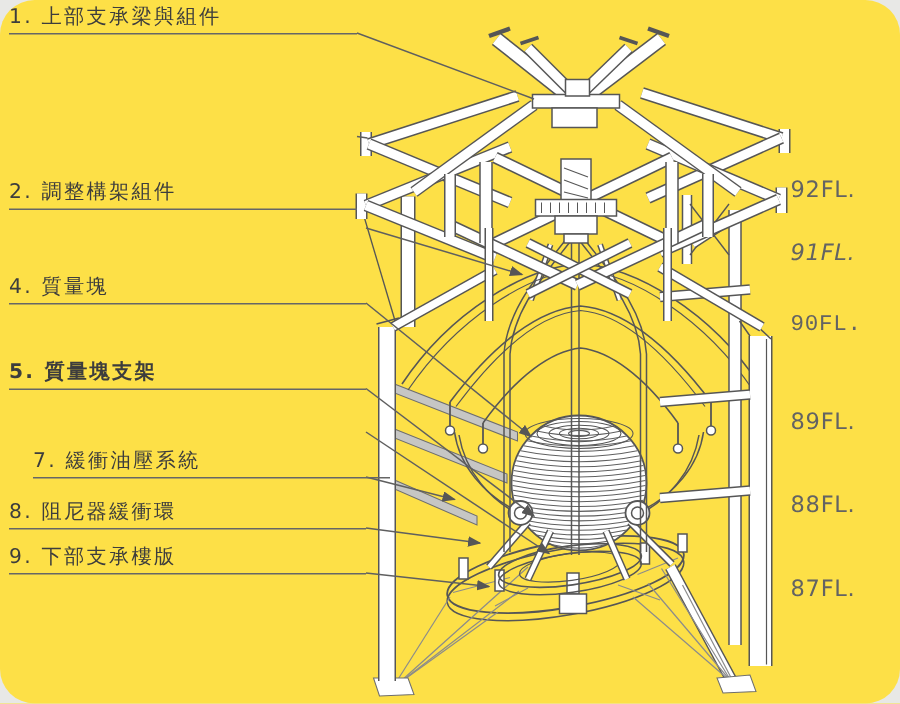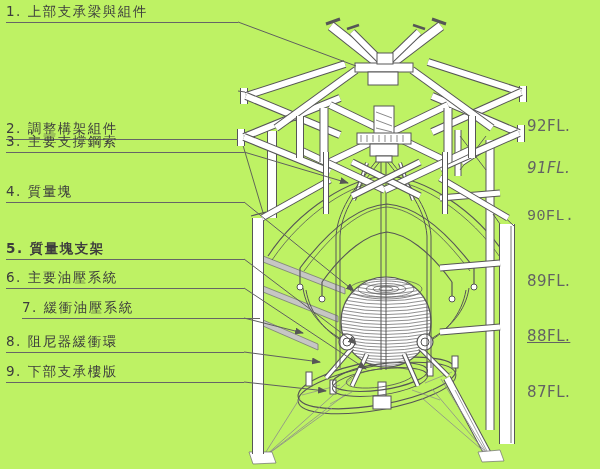--- a/index.html
+++ b/index.html
@@ -14,21 +14,21 @@
   }
   .floor{
     position:absolute;left:527px;
     font-size:15px;line-height:15px;letter-spacing:0.5px;color:#636363;
     white-space:nowrap;
   }
 </style>
 </head>
 <body>
 
-<div class="stage" style="background: #bef264;">
+<div class="stage" style="background: #fde047; border-radius: 23px;">
   <svg id="art" width="600" height="469">
     <defs>
       <marker id="arw" markerWidth="9" markerHeight="7" refX="8" refY="3.5" orient="auto" markerUnits="userSpaceOnUse">
         <path d="M0,0 L9,3.5 L0,7 Z" fill="#565656"></path>
       </marker>
     </defs>
     <g id="drawing">
         <ellipse cx="377" cy="383" rx="80" ry="22" transform="rotate(-10 377 383)" stroke="#565656" stroke-width="1.2" fill="none"></ellipse>
         <ellipse cx="377" cy="388" rx="80" ry="22" transform="rotate(-10 377 388)" stroke="#565656" stroke-width="1" fill="none"></ellipse>
         <line x1="447" y1="378" x2="489" y2="456" stroke="#565656" stroke-width="8"></line>
@@ -250,27 +250,25 @@
         <path d="M244,259 L356,344" stroke="#5f5f5f" stroke-width="1" fill="none" marker-end="url(#arw)"></path>
         <path d="M244,288 L366,369" stroke="#5f5f5f" stroke-width="1" fill="none" marker-end="url(#arw)"></path>
         <path d="M244,318 L303,333" stroke="#5f5f5f" stroke-width="1" fill="none" marker-end="url(#arw)"></path>
         <path d="M244,352 L320,362" stroke="#5f5f5f" stroke-width="1" fill="none" marker-end="url(#arw)"></path>
         <path d="M244,382 L326,391" stroke="#5f5f5f" stroke-width="1" fill="none" marker-end="url(#arw)"></path>
       </g>
   </svg>
 
   <div class="callout" style="top:3px;width:232px;">1. 上部支承梁與組件</div>
   <div class="callout" style="top:72px;width:232px;margin-top:48px;">2. 調整構架組件</div>
-  <div class="callout" style="top:133px;width:238px;">3. 主要支撐鋼索</div>
   <div class="callout" style="top:183px;width:238px;">4. 質量塊</div>
   <div class="callout" style="top:240px;width:238px;font-weight:bold;">5. 質量塊支架</div>
-  <div class="callout" style="top:269px;width:238px;">6. 主要油壓系統</div>
   <div class="callout" style="top:299px;width:238px;margin-left:16px;">7. 緩衝油壓系統</div>
   <div class="callout" style="top:333px;width:238px;">8. 阻尼器緩衝環</div>
   <div class="callout" style="top:363px;width:238px;">9. 下部支承樓版</div>
 
   <div class="floor" style="top:119px;">92FL.</div>
   <div class="floor" style="top:161px;font-style:italic;">91FL.</div>
   <div class="floor" style="top:209px;font-family:Liberation Mono, monospace;">90FL.</div>
   <div class="floor" style="top:274px;">89FL.</div>
-  <div class="floor" style="top:329px;text-decoration:underline;">88FL.</div>
+  <div class="floor" style="top:329px;">88FL.</div>
   <div class="floor" style="top:385px;">87FL.</div>
 </div>
 
 </body></html>

